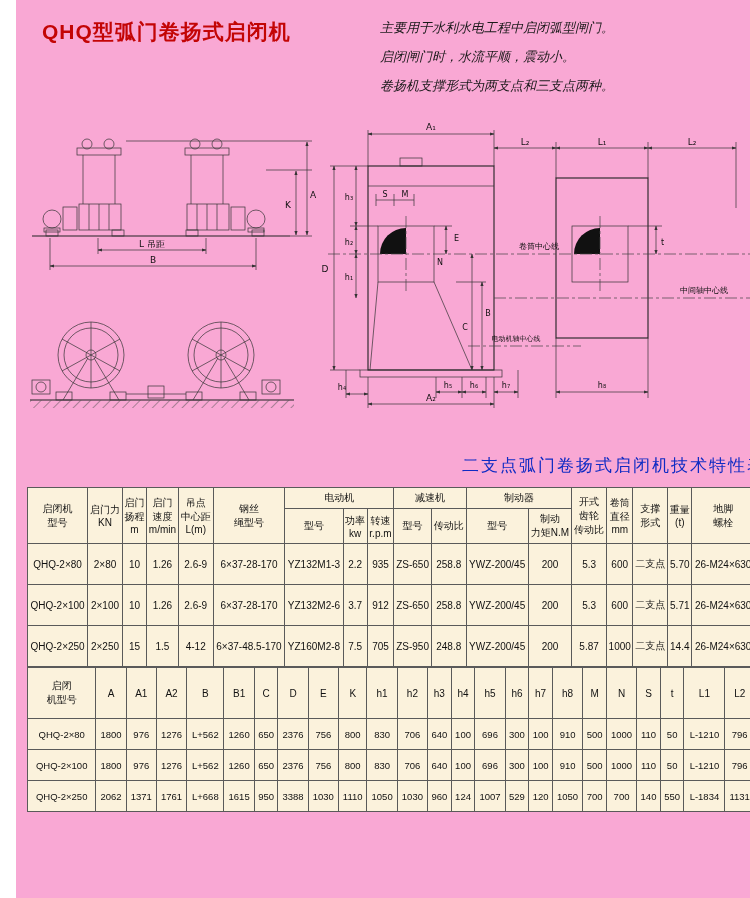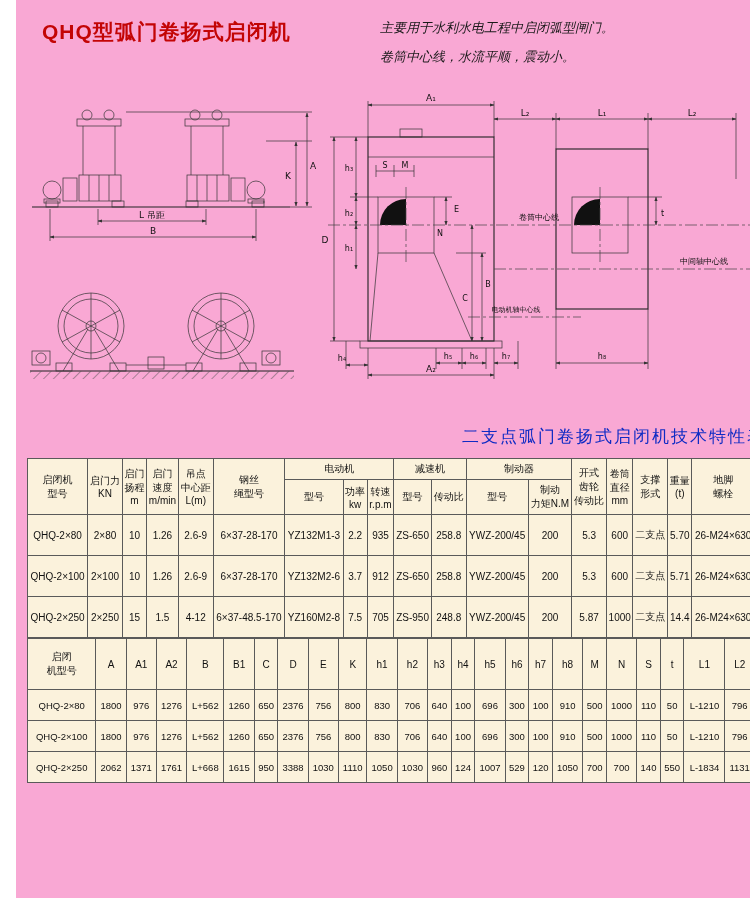--- a/index.html
+++ b/index.html
@@ -45,21 +45,22 @@
 </style>
 </head>
 <body>
 
 <div class="page">
 
   <div class="header">
     <h1 class="main-title">QHQ型弧门卷扬式启闭机</h1>
     <div class="desc">
       <p>主要用于水利水电工程中启闭弧型闸门。</p>
-      <p>卷筒中心线，水流平顺，震动小。</p>
+      <p>启闭闸门时，水流平顺，震动小。</p>
+      <p>卷扬机支撑形式为两支点和三支点两种。</p>
     </div>
   </div>
 
   <div class="diagram-section">
     <svg viewBox="0 0 750 332" width="750" height="332">
       <defs>
         <marker id="arr" viewBox="0 0 10 10" refX="9" refY="5" markerWidth="7" markerHeight="7" orient="auto-start-reverse">
           <path d="M0,1.5 L10,5 L0,8.5 Z" fill="#333"></path>
         </marker>
         <pattern id="hatch" width="7" height="7" patternUnits="userSpaceOnUse" patternTransform="rotate(45)">

